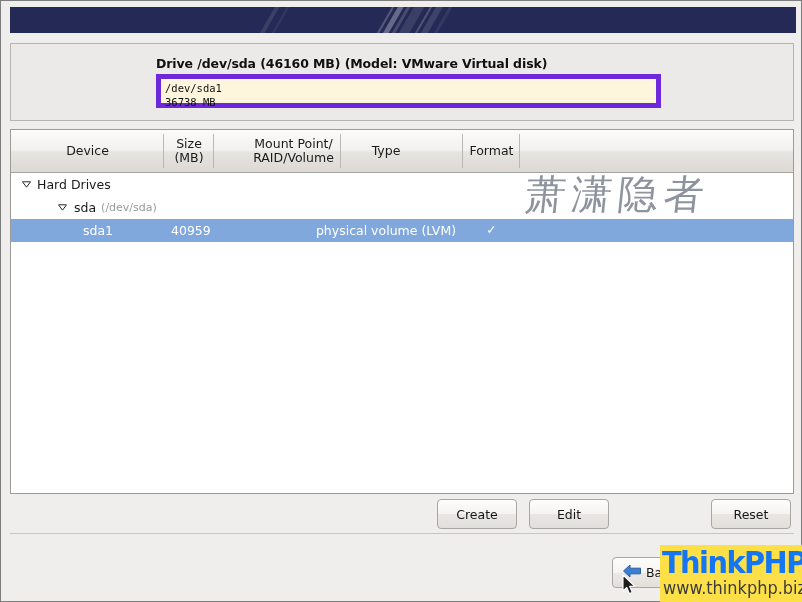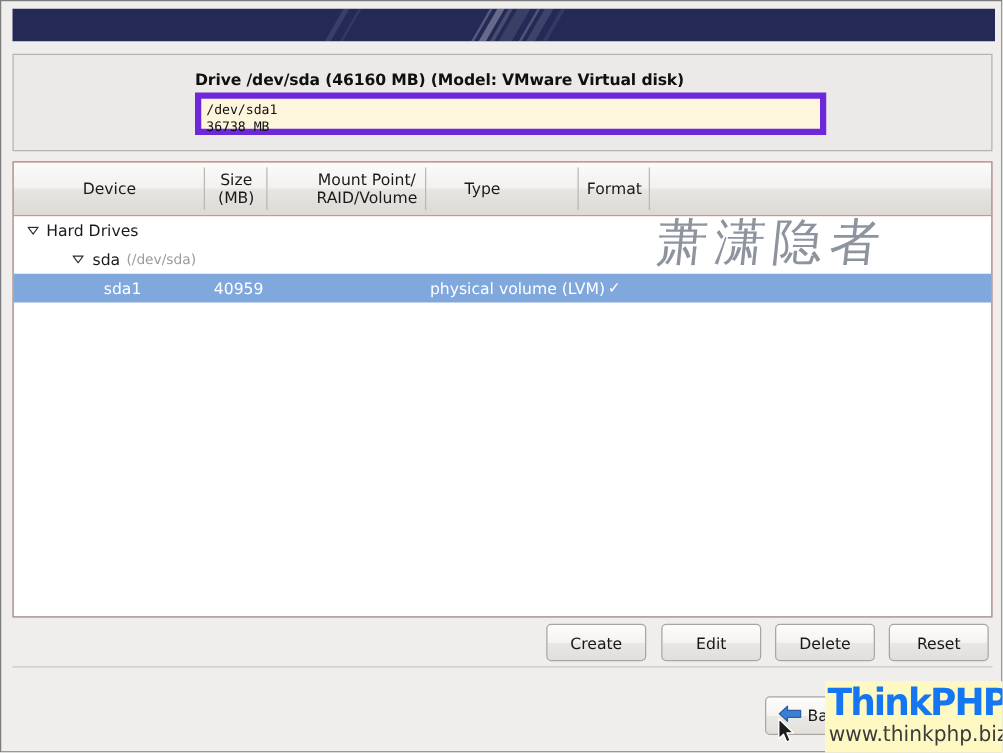--- a/index.html
+++ b/index.html
@@ -245,21 +245,21 @@
   #btn-back .lbl {
     font-size: 12.5px;
     color: #171717;
   }
 
   
   #tp-logo {
     position: absolute;
     left: 659px; top: 544px;
     width: 143px; height: 58px;
-    background: #fef9c3;
+    background: #fde047;
     overflow: hidden;
   }
   #tp-name {
     position: absolute;
     left: 2px; top: 1px;
     font-family: "DejaVu Sans", "Liberation Sans", sans-serif;
     font-weight: bold;
     font-size: 30px;
     letter-spacing: -1.6px;
     color: #1476f2;
@@ -364,32 +364,31 @@
         <span class="cell" style="left:47px;">
           <span>sda</span>
           <span class="sub">(/dev/sda)</span>
         </span>
       </div>
 
       <div class="row selected" style="top:46px;">
         <span class="cell" style="left:60px;margin-left:12px;">sda1</span>
         <span class="cell" style="left:160px;">40959</span>
         <span class="cell" style="left:203px;width:95px;justify-content:center;"></span>
-        <span class="cell" style="left:298px;width:154px;justify-content:center;margin-left:28px;">physical volume (LVM)</span>
+        <span class="cell" style="left:298px;width:154px;justify-content:center;">physical volume (LVM)</span>
         <span class="cell check" style="left:452px;width:57px;justify-content:center;">✓</span>
       </div>
 
     </div>
   </div>
 
   <div id="watermark">萧潇隐者</div>
 
   <div class="btn" id="btn-edit">Edit</div>
   <div class="btn" id="btn-create">Create</div>
-  <div class="btn" id="btn-delete">Delete</div>
   <div class="btn" id="btn-reset">Reset</div>
 
   <div id="footer-sep"></div>
 
   <div id="btn-back">
     <span class="arrow">
       <svg width="20" height="16" viewBox="0 0 20 16">
         <path d="M1.5 8 L8 2 L8 5.2 L18.5 5.2 L18.5 10.8 L8 10.8 L8 14 Z" fill="#3a7fd5" stroke="#2b5f9e" stroke-width="1" stroke-linejoin="round"></path>
       </svg>
     </span>

